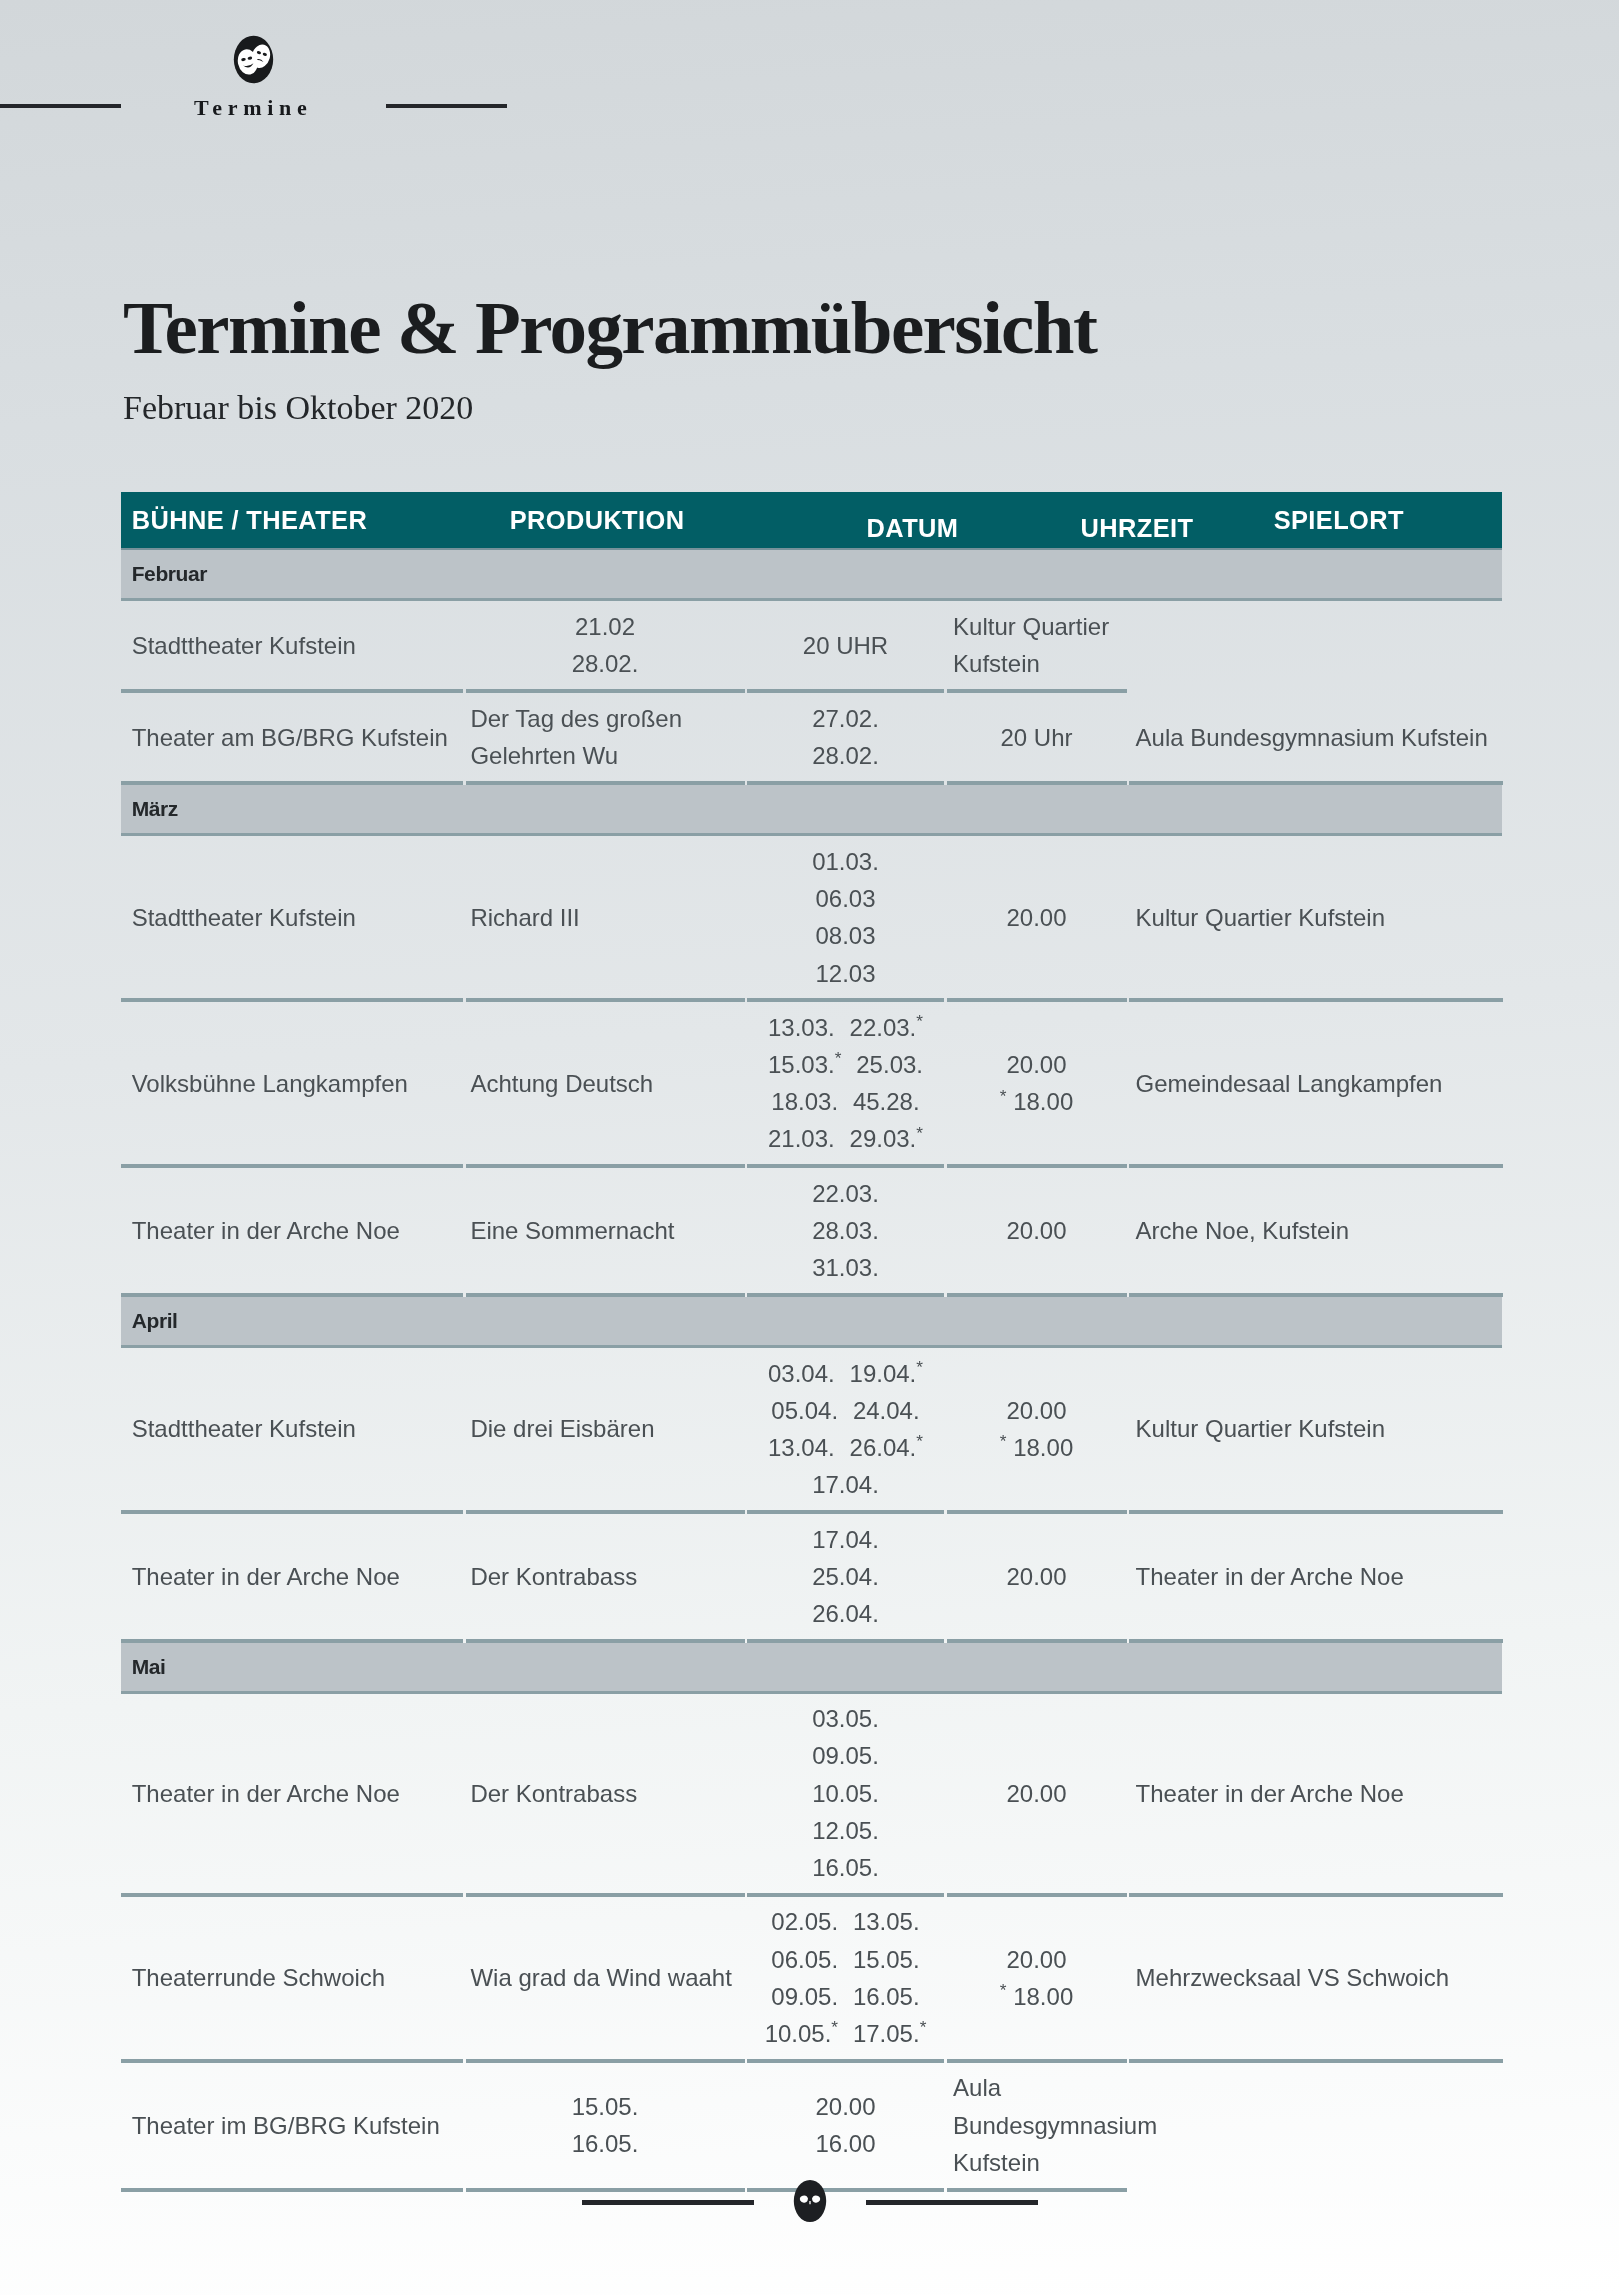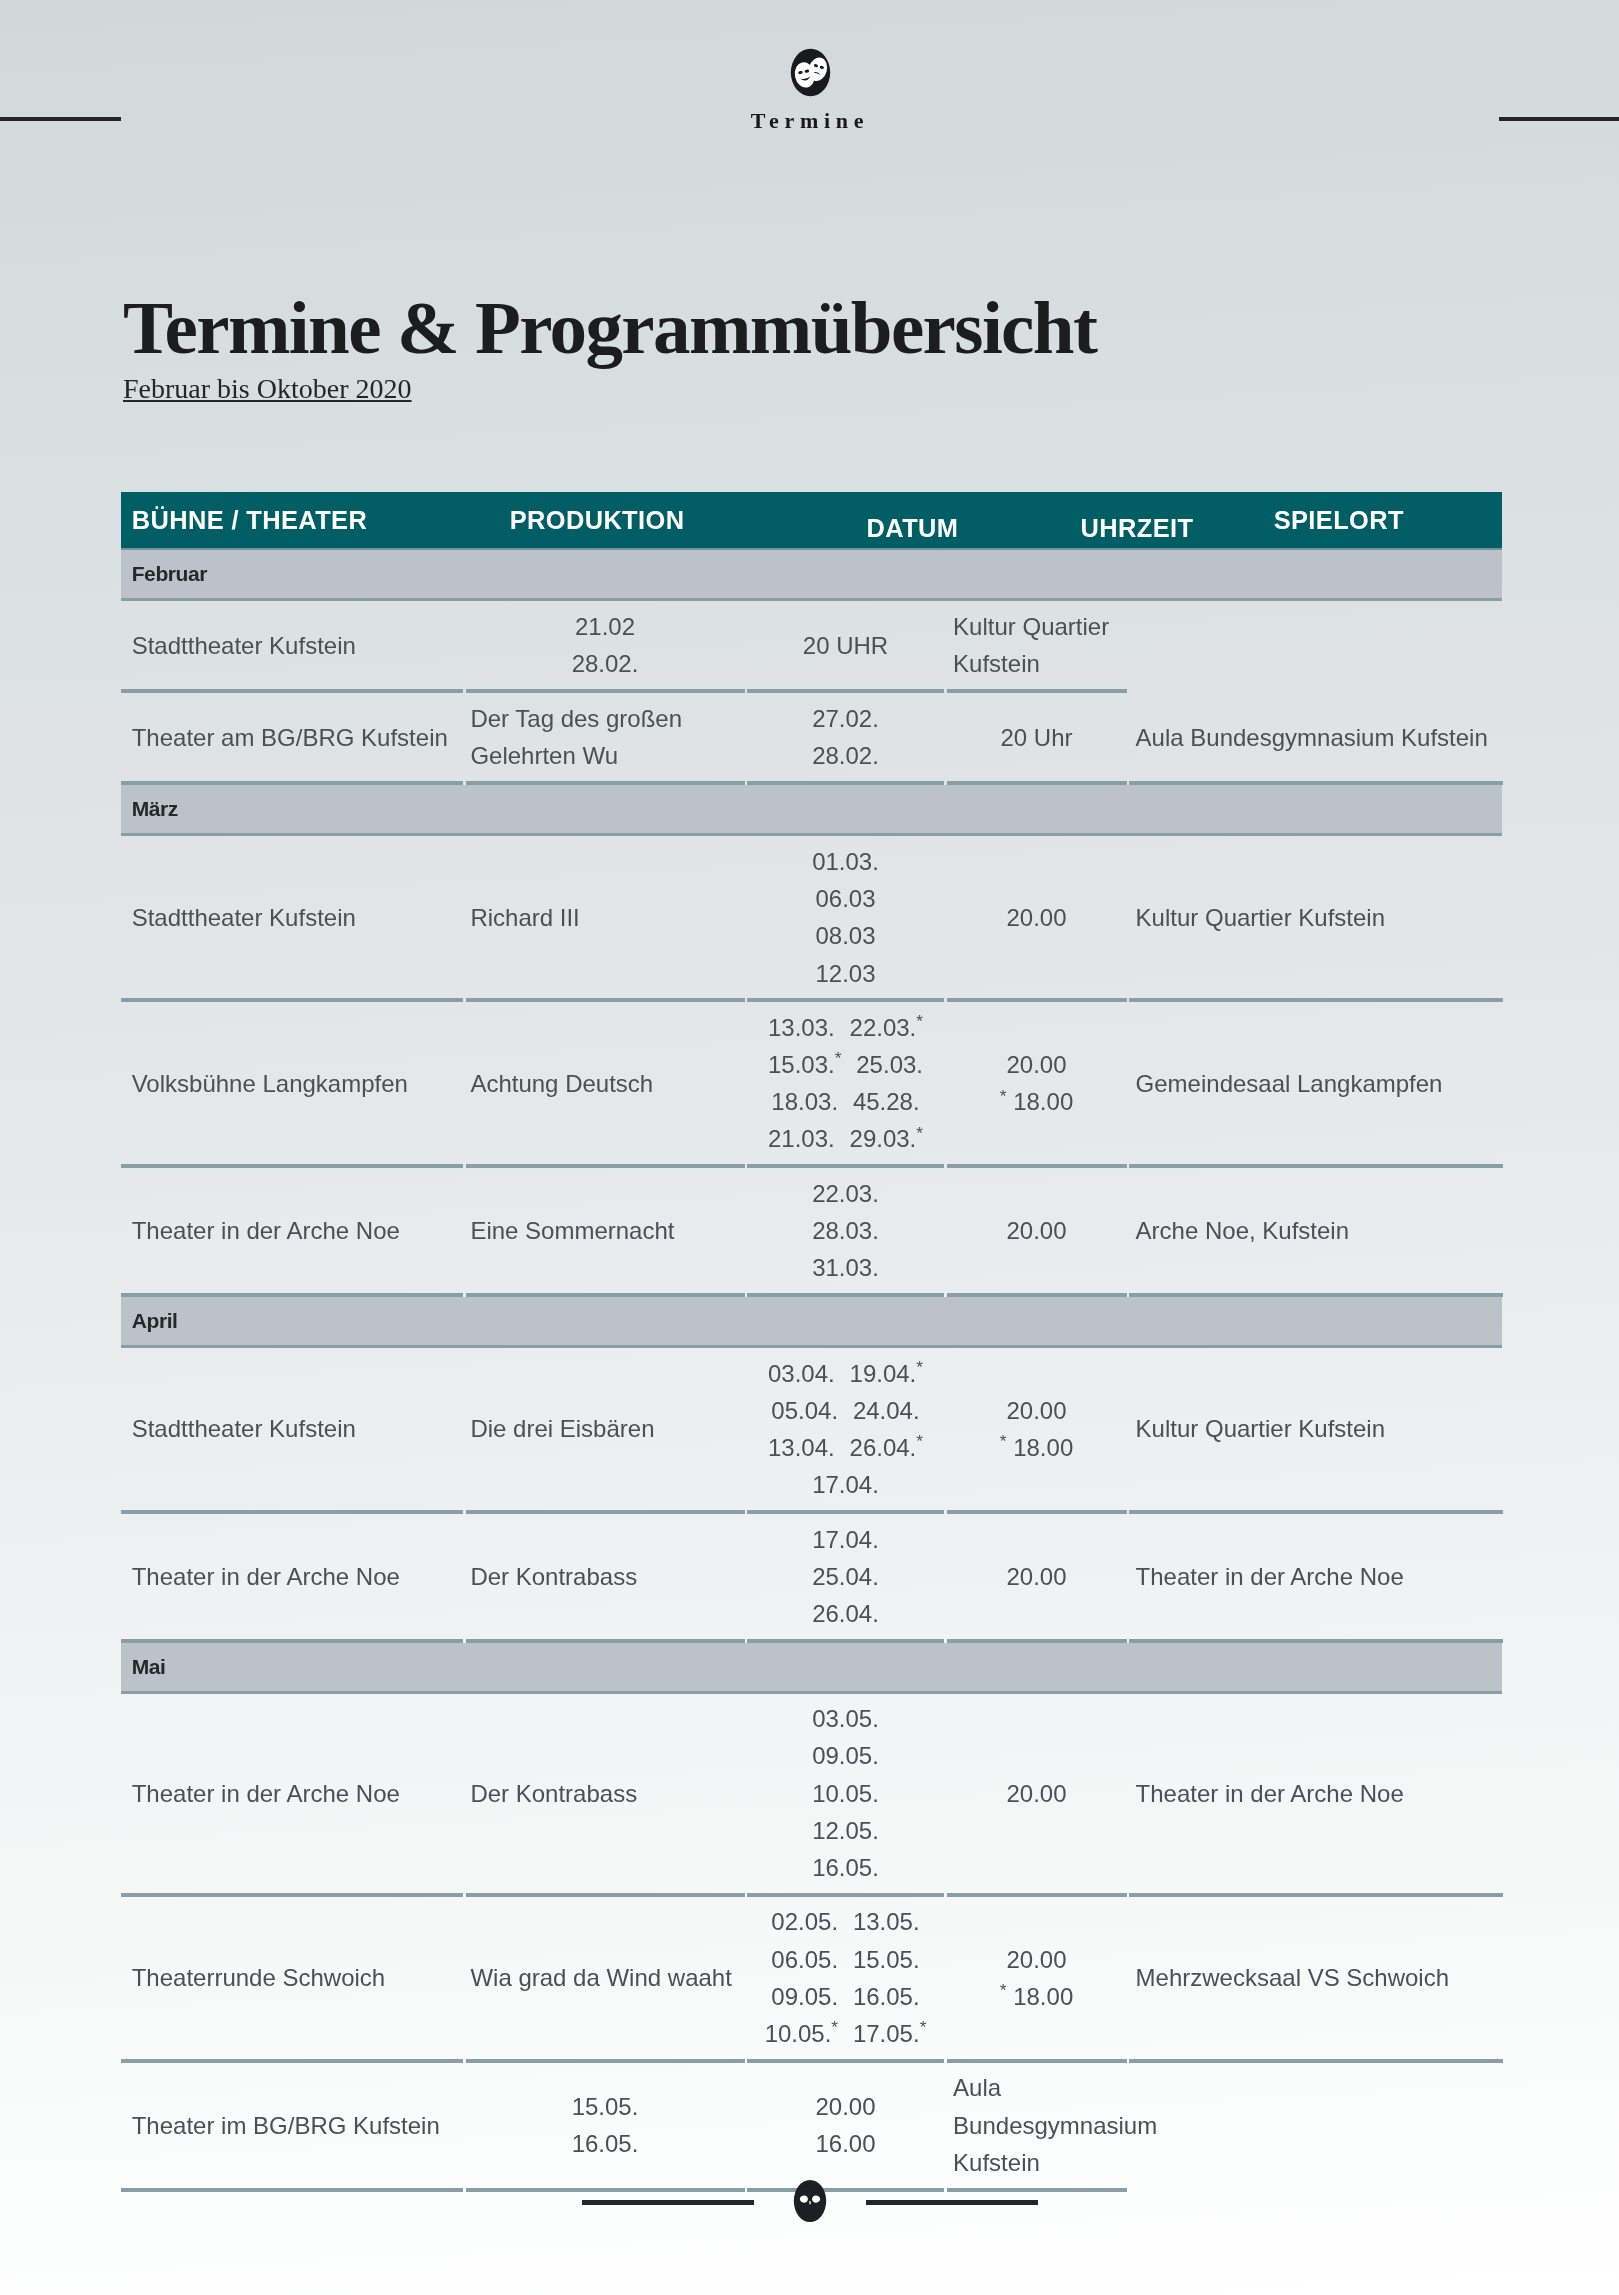--- a/index.html
+++ b/index.html
@@ -6,38 +6,38 @@
   .page{
     position:relative;
     width:1620px;height:2295px;
     background:linear-gradient(177deg,#d2d7da 0%,#d9dee1 18%,#e3e7e9 45%,#f1f4f4 72%,#ffffff 100%);
     font-family:"Liberation Sans",sans-serif;
     color:#464b4f;
     overflow:hidden;
   }
   
   .top-badge{
-    position:absolute;top:47px;left:0;width:100%;
-    display:flex;justify-content:space-between;align-items:flex-end;gap:73px;
+    position:absolute;top:34px;left:0;width:100%;
+    display:flex;justify-content:flex-start;align-items:flex-end;gap:73px;
   }
   .badge-line{width:121px;height:4.1px;background:#24262a;margin-bottom:13px;}
   .badge-center{display:flex;flex-direction:column;align-items:center;}
   .badge-label{
     font-family:"Liberation Serif","DejaVu Serif",serif;font-weight:bold;
     font-size:22px;letter-spacing:5.7px;color:#17191c;margin-top:6.6px;
   }
   
   .title-block{position:absolute;left:123px;top:289px;}
   .page-title{
     font-family:"Liberation Serif","DejaVu Serif",serif;font-weight:bold;
     font-size:75px;line-height:1.05;letter-spacing:-1.6px;color:#1b1d1f;margin:0;
   }
   .page-subtitle{
     font-family:"Liberation Serif","DejaVu Serif",serif;font-weight:normal;
-    font-size:28px;color:#24272a;margin-top:5px;text-decoration:underline;
+    font-size:34px;color:#24272a;margin-top:21px;
   }
   
   .schedule{position:absolute;left:121px;top:492px;width:1381px;}
   .grid5{
     display:grid;
     grid-template-columns:342px 279px 197px 180px 374px;
     column-gap:2.5px;
   }
   .thead{
     background:#025e65;height:56px;align-items:center;

